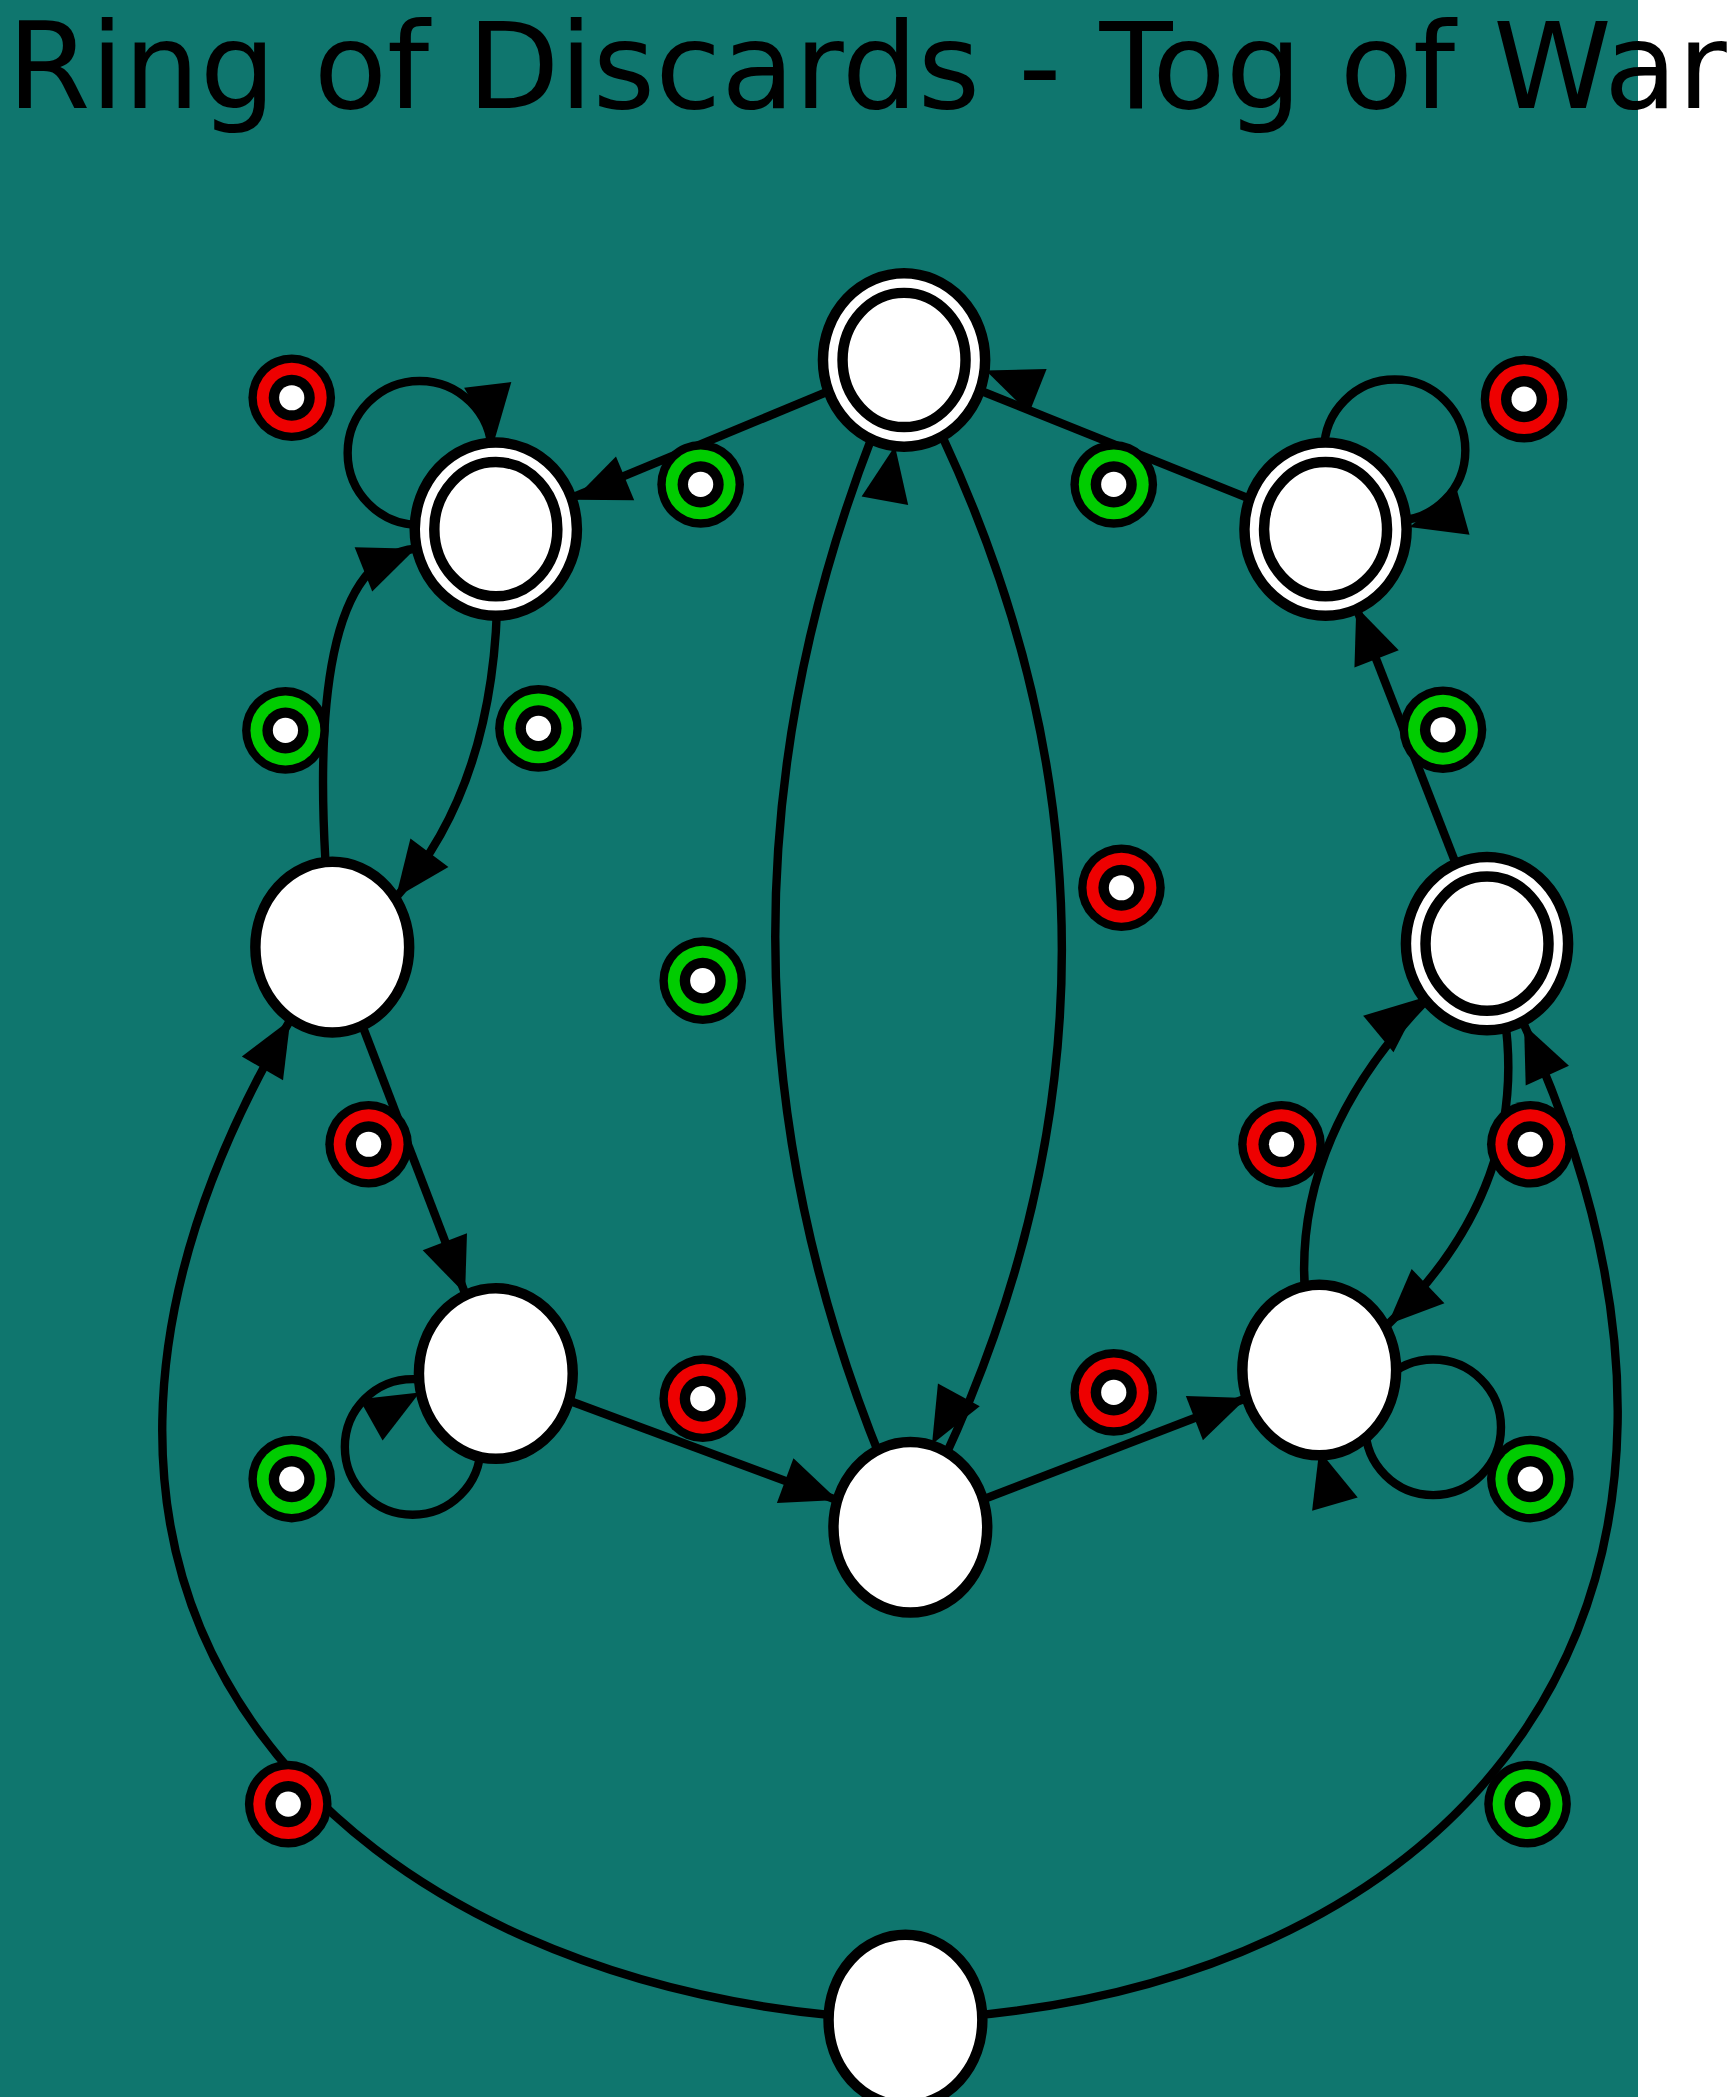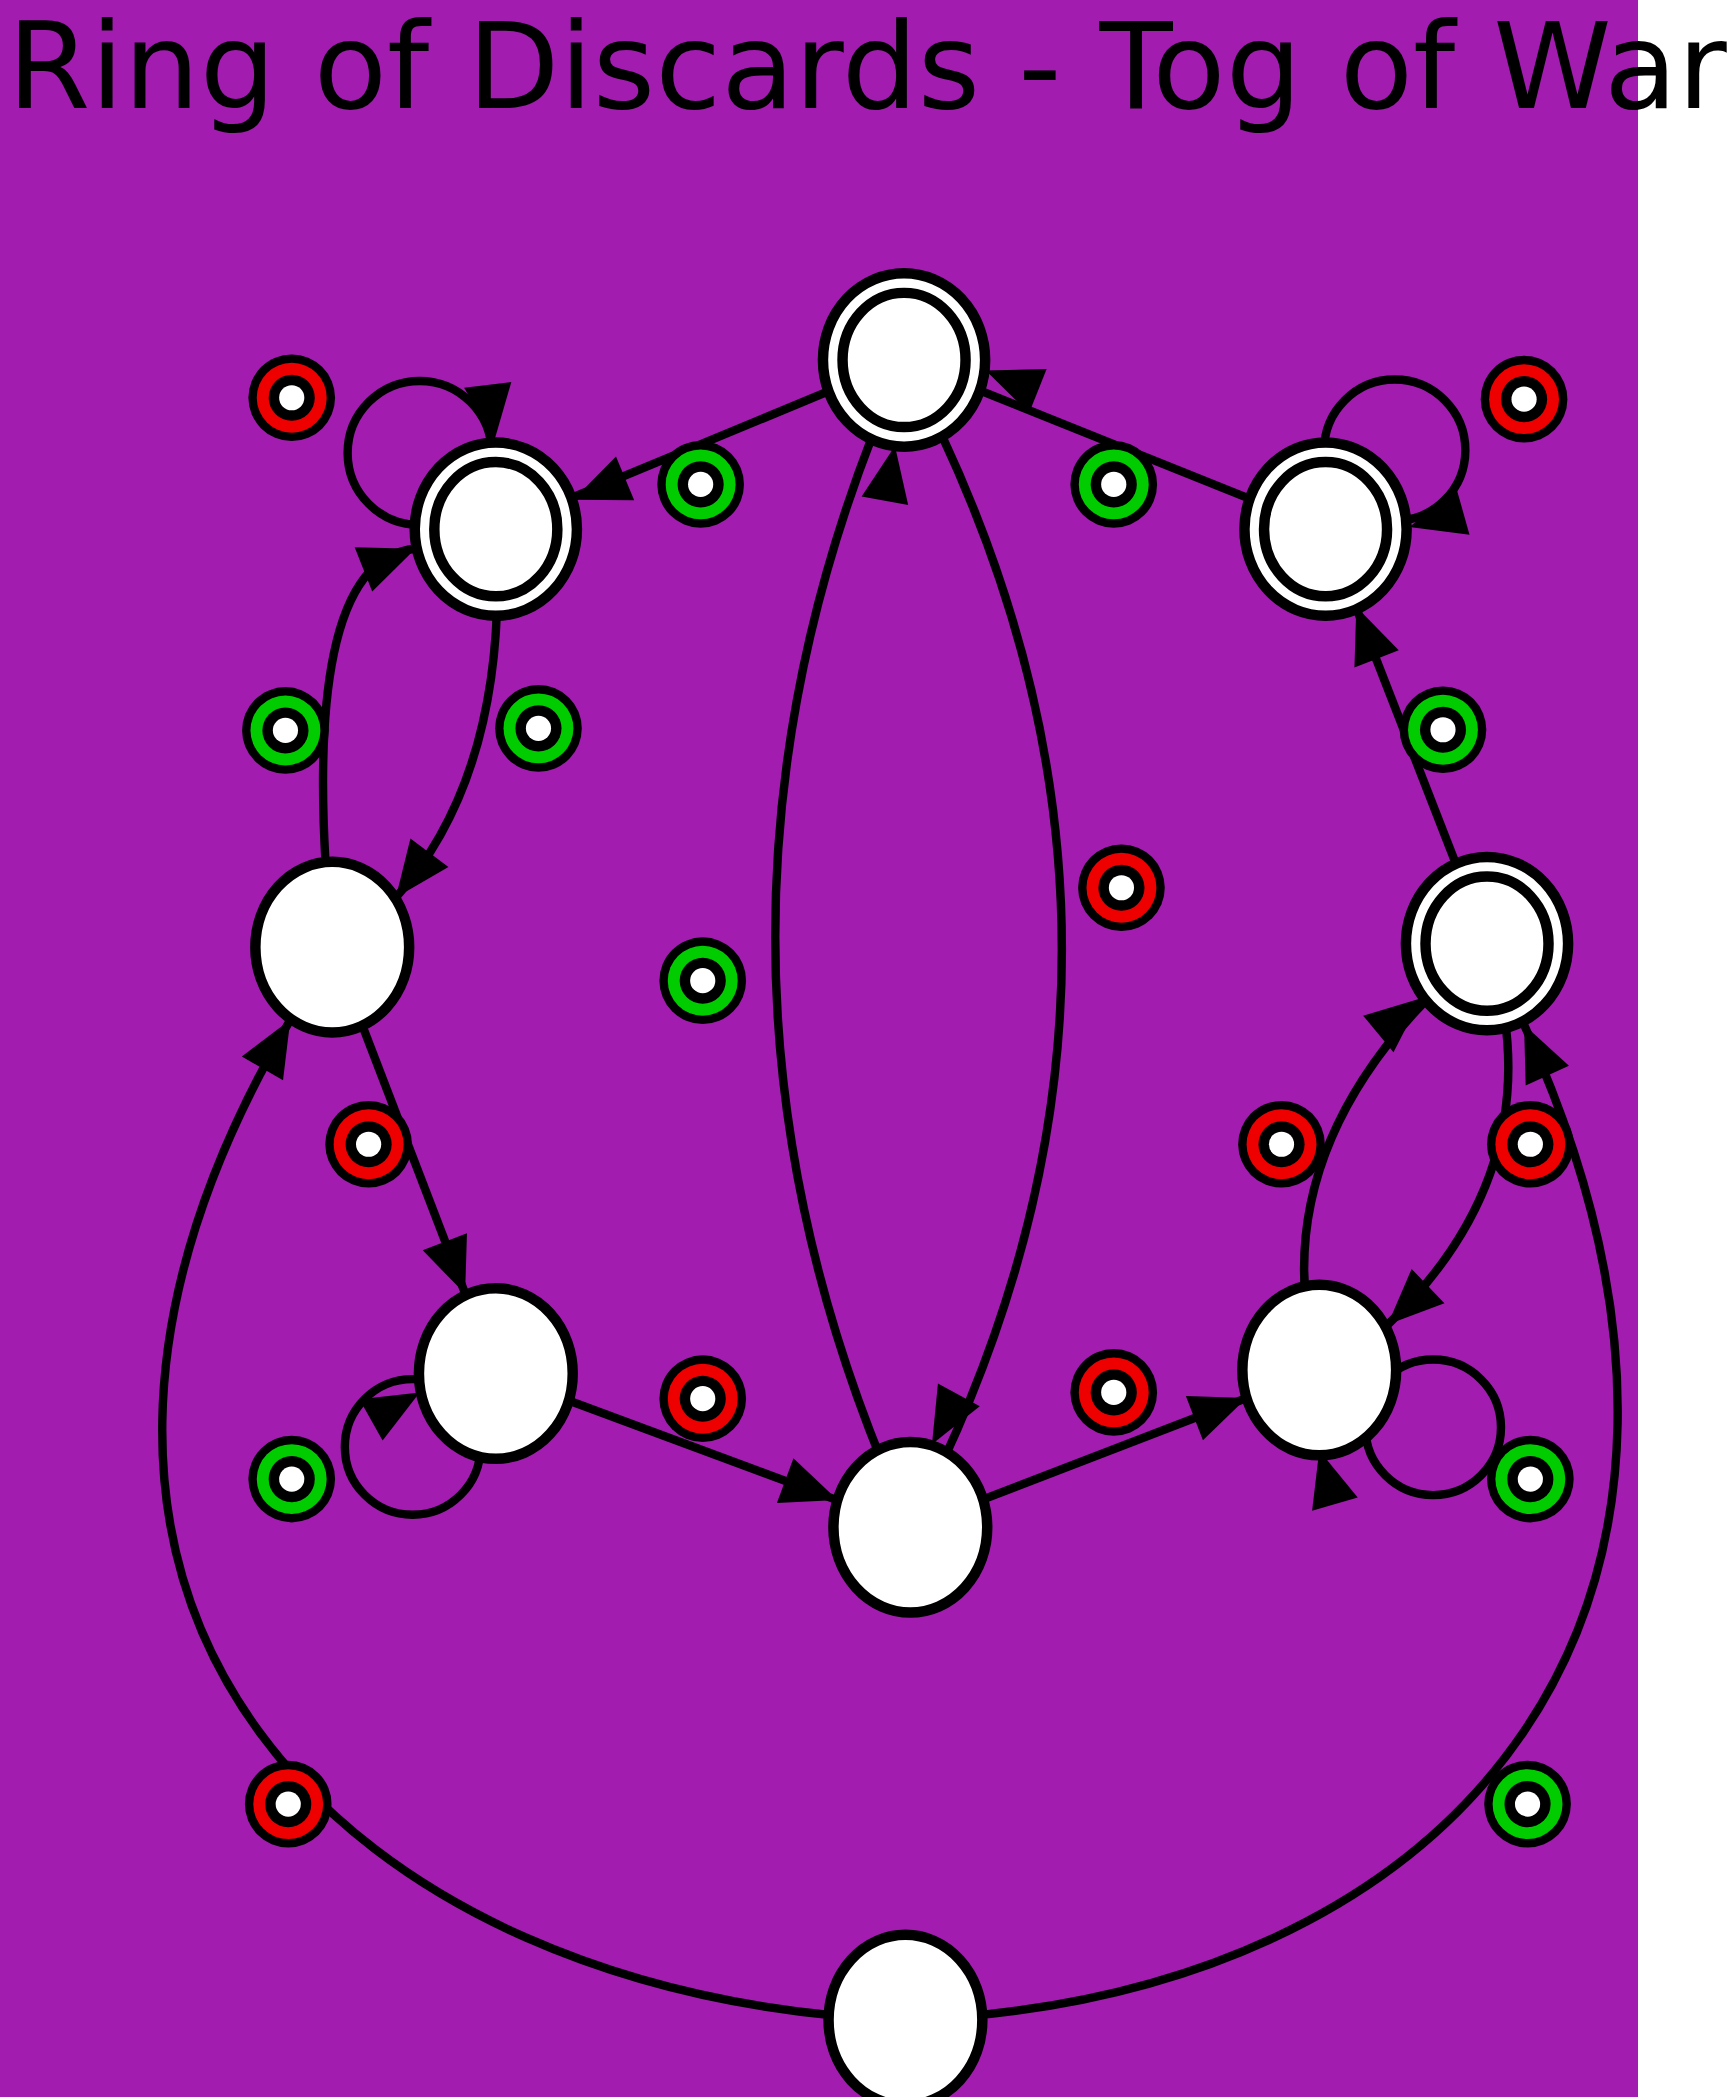--- a/index.html
+++ b/index.html
@@ -1,16 +1,16 @@
 <!DOCTYPE html>
 <html style="font-size:11.2px"><head>
 <meta charset="utf-8">
 <style>
   html, body { margin: 0; padding: 0; background: #ffffff; }
-  .canvas { width: 1638px; height: 2097px; position: relative; background: #a21caf; }
+  .canvas { width: 1638px; height: 2097px; position: relative; background: #0f766e; }
   svg { display: block; }
   .title {
     font-family: "DejaVu Sans", "Liberation Sans", sans-serif;
     font-size: 172px;
     fill: #000000;
   }
 </style>
 </head>
 <body>
 

